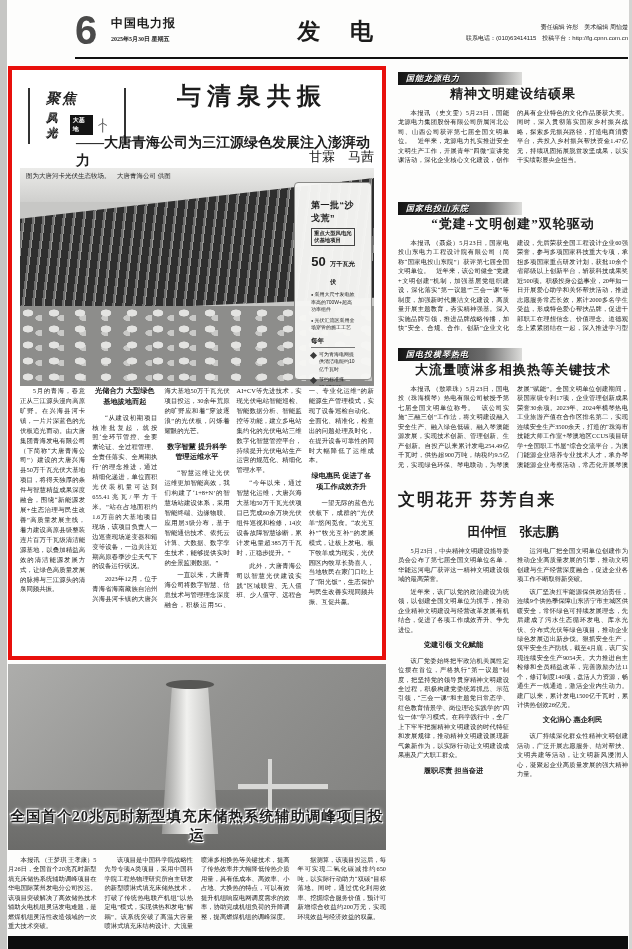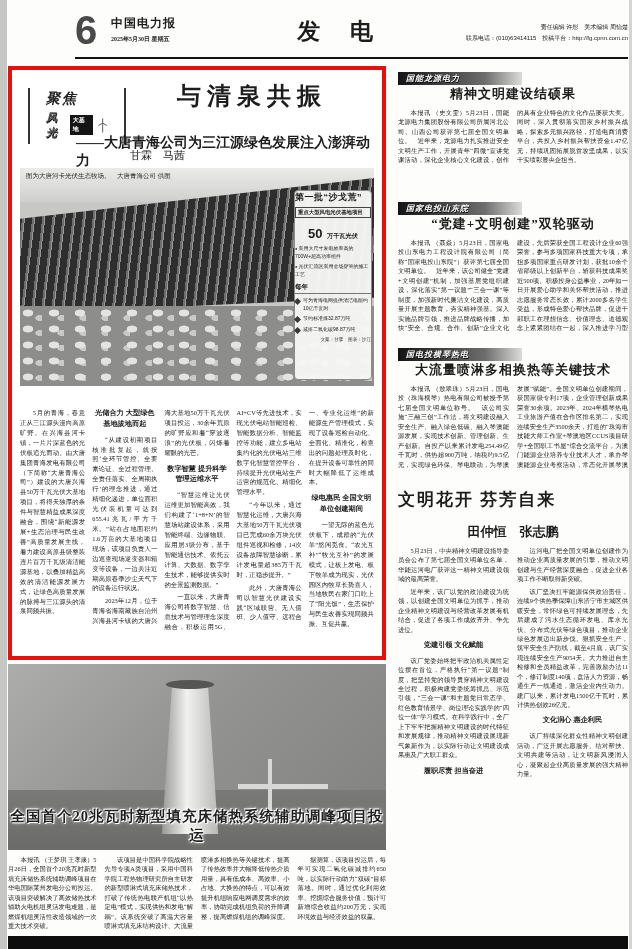--- a/index.html
+++ b/index.html
@@ -29,52 +29,52 @@
   .focus-logo{position:absolute;left:8px;top:14px;width:98px;height:56px;border-left:2px solid #333;
               border-right:2px solid #333;padding:2px 16px;box-sizing:border-box;}
   .fl-1{font-size:14px;font-weight:bold;font-style:italic;letter-spacing:2px;color:#222;}
   .fl-row{display:flex;align-items:center;margin-top:2px;}
   .fl-2{font-size:11px;font-weight:bold;font-style:italic;color:#555;text-shadow:0.5px 0.5px 0 #000;}
   .fl-3{font-size:6px;font-weight:bold;color:#fff;background:#141414;padding:1px 3px;margin-left:3px;}
   .turbine{margin-left:4px;}
   .main-title{position:absolute;left:110px;right:0;top:6px;text-align:center;font-size:24px;
               font-weight:bold;letter-spacing:6px;}
   .main-subtitle{position:absolute;left:56px;right:0;top:52px;text-align:left;font-size:14px;font-weight:bold;margin-top:8px;}
-  .main-authors{position:absolute;left:110px;right:0;top:74px;text-align:left;font-size:11px;color:#222;}
+  .main-authors{position:absolute;left:110px;right:0;top:74px;text-align:right;font-size:13px;color:#222;}
 
   
   .photo{position:relative;margin-top:2px;height:218px;background:#c7c7c5;overflow:hidden;}
   .photo-sky{position:absolute;top:0;left:0;right:0;height:34px;background:linear-gradient(#ebebe9,#cfcfcd);}
   .photo-panels{position:absolute;top:10px;left:0;right:0;height:136px;
       background:repeating-linear-gradient(97deg,#2e2e2e 0 7px,#6e6e6e 7px 9px,#989896 9px 10px);
       clip-path:polygon(0 30%,100% 0,100% 88%,0 100%);}
   .photo-sheep{position:absolute;bottom:0;left:0;right:0;height:80px;background-color:#8d8d8b;
       background-image:radial-gradient(9px 6px at 8px 7px,#e3e3e1 55%,rgba(0,0,0,0) 62%),
                        radial-gradient(8px 5px at 20px 12px,#c9c9c7 55%,rgba(0,0,0,0) 62%);
       background-size:26px 16px,22px 15px;}
   .photo-caption{position:absolute;left:6px;top:4px;font-size:6.5px;color:#2a2a2a;z-index:3;}
 
   
-  .infographic{position:absolute;right:2px;top:22px;bottom:6px;width:78px;z-index:4;
+  .infographic{position:absolute;right:2px;top:14px;bottom:6px;width:78px;z-index:4;
                background:rgba(246,246,244,0.97);border:1px solid #8a8a88;border-radius:4px;
-               padding:0;box-sizing:border-box;font-family:"Liberation Sans",sans-serif;}
+               padding:16px;box-sizing:border-box;font-family:"Liberation Sans",sans-serif;}
   .info-title{font-size:9px;font-weight:bold;letter-spacing:0.5px;}
   .info-subtitle{font-size:5.4px;font-weight:bold;border:1px solid #444;padding:1px 2px;margin-top:3px;}
   .info-capacity{margin-top:6px;text-align:center;}
   .info-capacity .num{font-size:13px;font-weight:bold;}
   .info-capacity .unit{font-size:6.2px;font-weight:bold;}
   .info-bullet{font-size:5px;line-height:1.5;margin-top:3px;color:#222;}
   .info-bullet::before{content:"● ";font-size:4px;}
   .info-period{margin-top:5px;font-size:6.5px;font-weight:bold;border-bottom:1px solid #777;padding-bottom:1px;}
   .info-stat{font-size:5px;line-height:1.5;margin-top:3px;display:flex;}
   .stat-ico{flex:0 0 5px;height:5px;background:#3a3a3a;transform:rotate(45deg);margin:2px 3px 0 0;}
   .info-credit{margin-top:4px;font-size:4.6px;text-align:right;color:#333;}
 
   
-  .main-body{margin-top:22px;height:252px;columns:5;column-gap:7px;font-size:6.4px;line-height:1.55;
+  .main-body{margin-top:0;height:252px;columns:5;column-gap:7px;font-size:6.4px;line-height:1.55;
              text-align:justify;overflow:hidden;}
   .main-body p{margin:0 0 3px;text-indent:2em;}
   .main-body .subhead{font-weight:bold;text-align:center;text-indent:0;font-size:7.2px;
                       margin:6px 0 5px;line-height:1.5;font-family:"Liberation Sans",sans-serif;}
 
   
   .bottom-article{position:absolute;left:8px;top:664px;width:378px;height:272px;}
   .tower-photo{position:relative;height:186px;overflow:hidden;
       background:linear-gradient(135deg,#adadab 0%,#939391 45%,#80807e 100%);}
   .tp-ground{position:absolute;bottom:0;left:0;right:0;height:60px;background:linear-gradient(#7a7a78,#6b6b69);}
@@ -192,21 +192,21 @@
     <div class="main-body">
       <p>5月的青海，春意正从三江源头漫向高原旷野。在兴海县河卡镇，一片片深蓝色的光伏板追光而动。由大唐集团青海发电有限公司（下简称“大唐青海公司”）建设的大唐兴海县50万千瓦光伏大基地项目，将得天独厚的条件与智慧精益成果深度融合，围绕“新能源发展+生态治理与民生改善”高质量发展主线，着力建设高原县级整装连片百万千瓦级清洁能源基地，以叠加精益高效的清洁能源发展方式，让绿色高质量发展的脉搏与三江源头的清泉同频共振。</p>
       <p class="subhead">光储合力 大型绿色基地拔地而起</p>
       <p>“从建设初期项目核准批复起，就按照‘全环节管控、全要素论证、全过程管理、全责任落实、全周期执行’的理念推进，通过精细化递进，单位面积光伏装机量可达到655.41兆瓦/平方千米。”站在占地面积约1.6万亩的大基地项目现场，该项目负责人一边巡查现场逆变器和箱变等设备，一边关注近期高原春季沙尘天气下的设备运行状况。</p>
       <p>2023年12月，位于青海省海南藏族自治州兴海县河卡镇的大唐兴海大基地50万千瓦光伏项目投运，30余年荒原的旷野应和着“穿波逐浪”的光伏板，闪烁着耀眼的光芒。</p>
       <p class="subhead">数字智慧 提升科学管理运维水平</p>
       <p>“智慧运维让光伏运维更加智能高效，我们构建了‘1+8+N’的智慧场站建设体系，采用智能终端、边缘物联、应用层3级分布，基于智能通信技术、依托云计算、大数据、数字孪生技术，能够提供实时的全景监测数据。”</p>
       <p>一直以来，大唐青海公司将数字智慧、信息技术与管理理念深度融合，积极运用5G、AI+CV等先进技术，实现光伏电站智能巡检、智能数据分析、智能监控等功能，建立多电站集约化的光伏电站三维数字化智慧管控平台，持续提升光伏电站生产运营的规范化、精细化管理水平。</p>
       <p>“今年以来，通过智慧化运维，大唐兴海大基地50万千瓦光伏项目已完成60余万块光伏组件巡视和检修，14次设备故障智慧诊断，累计发电量超385万千瓦时，正稳步提升。”</p>
       <p>此外，大唐青海公司以智慧光伏建设实践“区域联营、无人值班、少人值守、远程合一、专业化运维”的新能源生产管理模式，实现了设备巡检自动化、全面化、精准化，检查出的问题处理及时化，在提升设备可靠性的同时大幅降低了运维成本。</p>
-      <p class="subhead">绿电惠民 全国文明单位创建期间</p>
+      <p class="subhead">绿电惠民 促进了各项工作成效齐升</p>
       <p>一望无际的蓝色光伏板下，成群的“光伏羊”悠闲觅食。“农光互补”“牧光互补”的发展模式，让板上发电、板下牧羊成为现实，光伏园区内牧草长势喜人，当地牧民在家门口吃上了“阳光饭”，生态保护与民生改善实现同频共振、互促共赢。</p>
     </div>
   </div>
 
   <div class="bottom-article">
     <div class="tower-photo">
       <div class="tp-ground"></div>
       <div class="tower"></div>
       <div class="tower-top"></div>
       <div class="pipe p1"></div>

